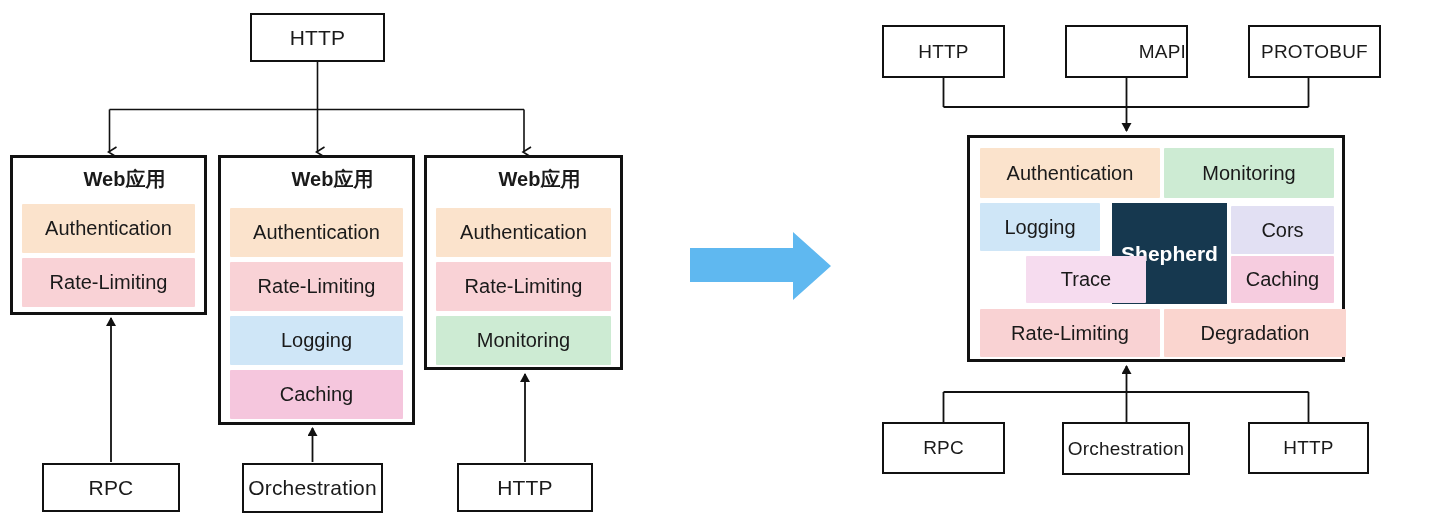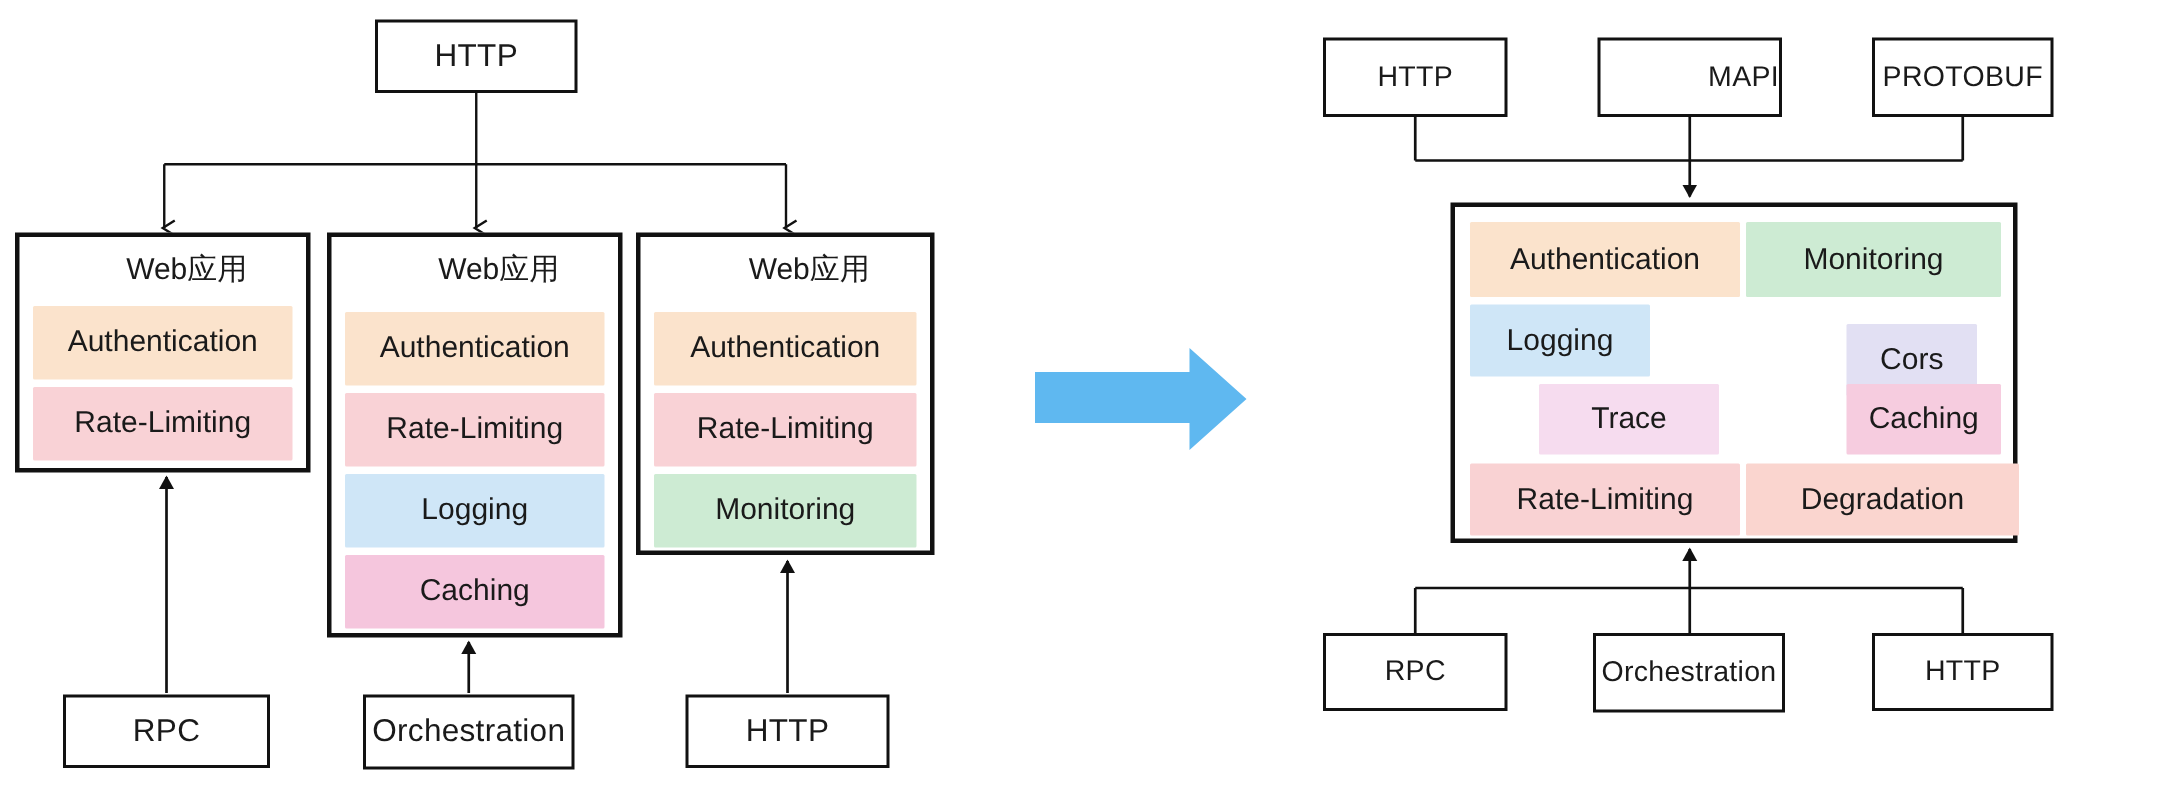--- a/index.html
+++ b/index.html
@@ -18,21 +18,21 @@
     font-size:20px;letter-spacing:.2px;
   }
   .node.big{font-size:21px;}
 
   
   .appbox{
     background:#ffffff;border:3px solid #111;
   }
   .appbox .title{
     height:42px;display:flex;align-items:center;justify-content:center;
-    font-weight:normal;font-size:20px;padding-left:32px;
+    font-weight:bold;font-size:20px;padding-left:32px;
   }
   .feat{
     position:absolute;left:9px;right:9px;height:49px;
     display:flex;align-items:center;justify-content:center;
     font-size:20px;border-radius:1px;
   }
 
   
   .gateway{
     background:#ffffff;border:3px solid #111;
@@ -111,30 +111,31 @@
 <div class="abs node big" style="left:457px;top:463px;width:136px;height:49px;">
   <span>HTTP</span>
 </div>
 
 <div class="abs node" style="left:882px;top:25px;width:123px;height:53px;font-size:19px;">
   <span>HTTP</span>
 </div>
 <div class="abs node" style="left:1065px;top:25px;width:123px;height:53px;font-size:19px;justify-content:flex-end;">
   <span>MAPI</span>
 </div>
-<div class="abs node" style="left:1248px;top:25px;width:121px;height:53px;font-size:19px;">
+<div class="abs node" style="left:1248px;top:25px;width:133px;height:53px;font-size:19px;">
   <span>PROTOBUF</span>
 </div>
 
 <div class="abs gateway" style="left:967px;top:135px;width:378px;height:227px;">
   <div class="gfeat" style="left: 10px; top: 10px; width: 180px; height: 50px; background-color: rgb(251, 227, 204);">Authentication</div>
   <div class="gfeat" style="left: 194px; top: 10px; width: 170px; height: 50px; background-color: rgb(205, 235, 211);">Monitoring</div>
 
   <div class="gfeat" style="left: 10px; top: 65px; width: 120px; height: 48px; background-color: rgb(207, 230, 247);">Logging</div>
-  <div class="gfeat" style="left: 261px; top: 78px; width: 87px; height: 48px; background-color: rgb(226, 224, 243);">Cors</div>
+  <div class="core" style="left: 142px; top: 65px; width: 115px; height: 101px; background-color: rgb(22, 56, 79);">Shepherd</div>
+  <div class="gfeat" style="left: 261px; top: 68px; width: 103px; height: 48px; background-color: rgb(226, 224, 243);">Cors</div>
 
   <div class="gfeat" style="left: 10px; top: 118px; width: 120px; height: 47px; background-color: rgb(246, 220, 239); margin-left: 46px;">Trace</div>
   <div class="gfeat" style="left: 261px; top: 118px; width: 103px; height: 47px; background-color: rgb(246, 204, 223);">Caching</div>
 
   <div class="gfeat" style="left: 10px; top: 171px; width: 180px; height: 48px; background-color: rgb(249, 210, 211);">Rate-Limiting</div>
   <div class="gfeat" style="left: 194px; top: 171px; width: 182px; height: 48px; background-color: rgb(250, 213, 207);">Degradation</div>
 </div>
 
 <div class="abs node" style="left:882px;top:422px;width:123px;height:52px;font-size:19px;">
   <span>RPC</span>

